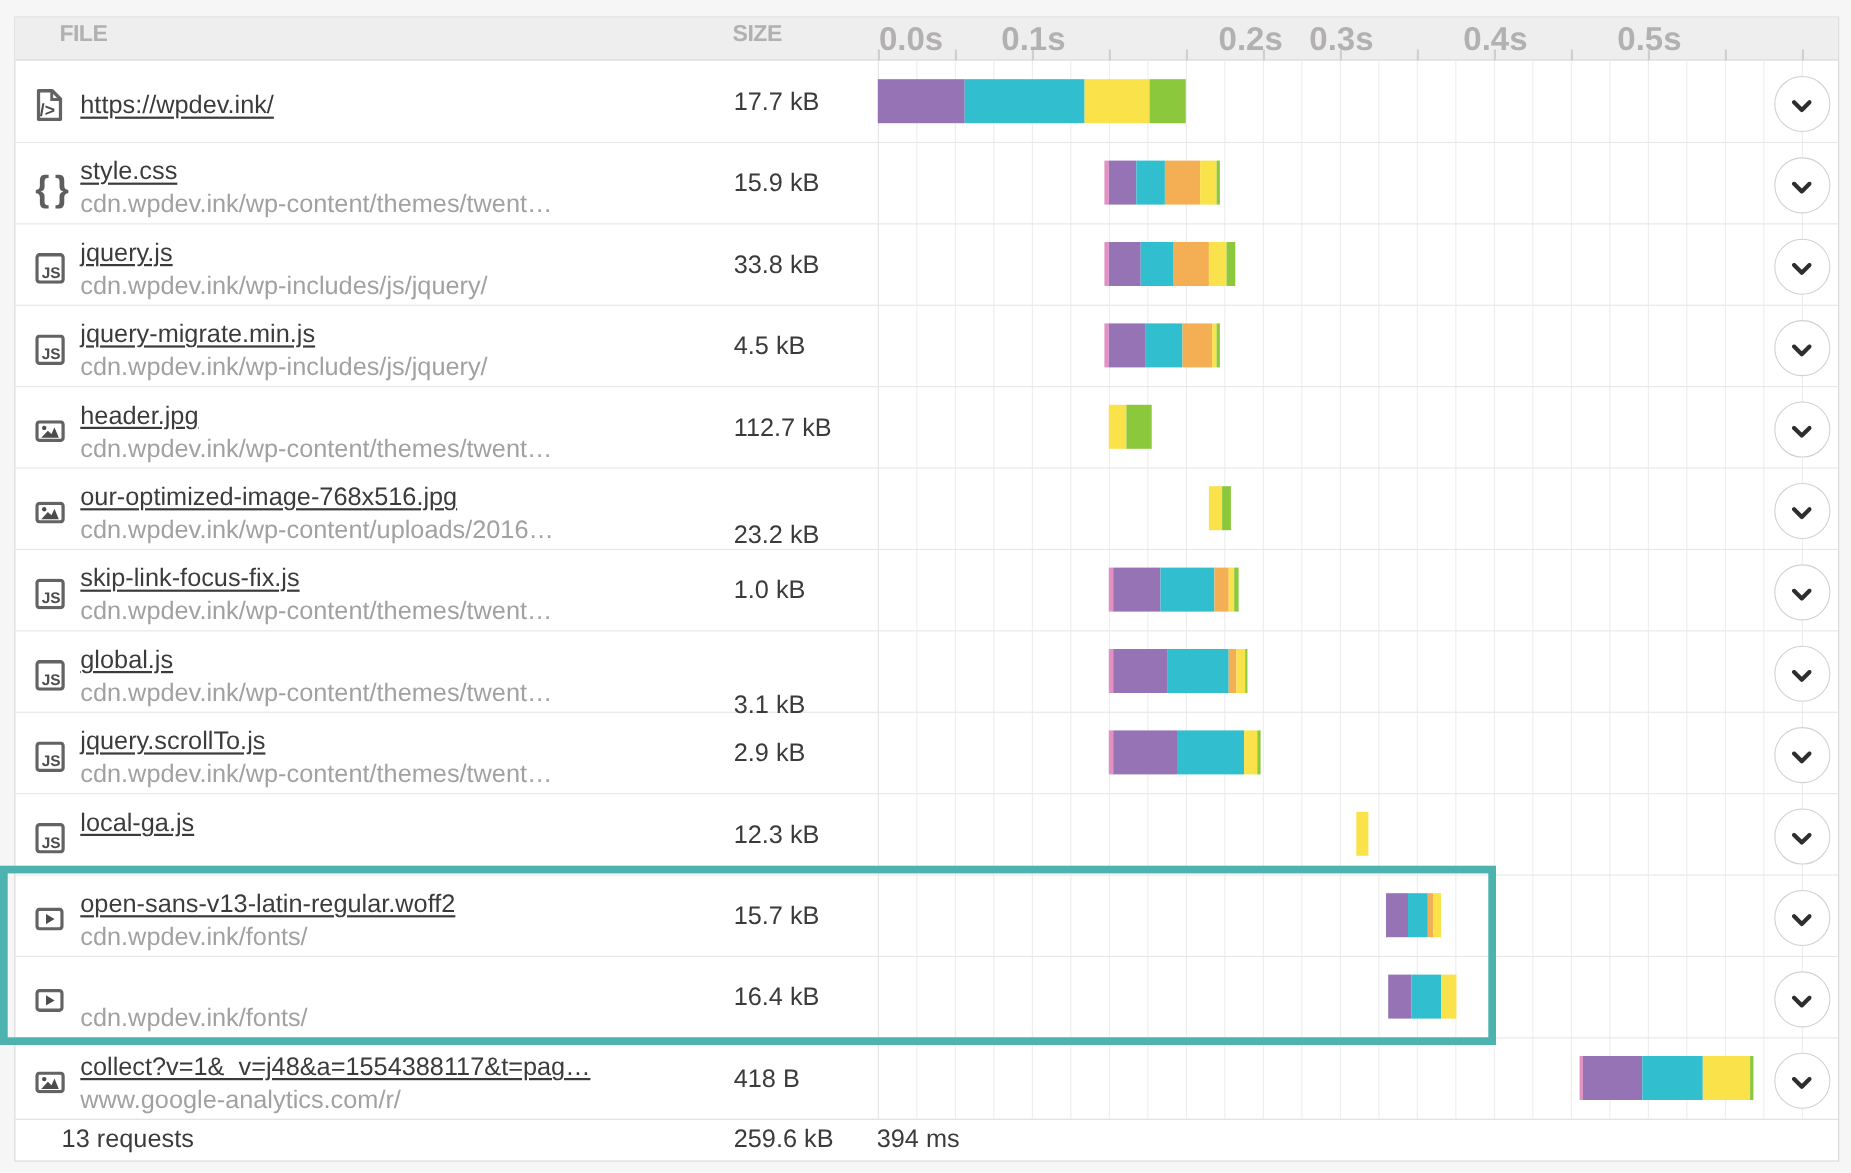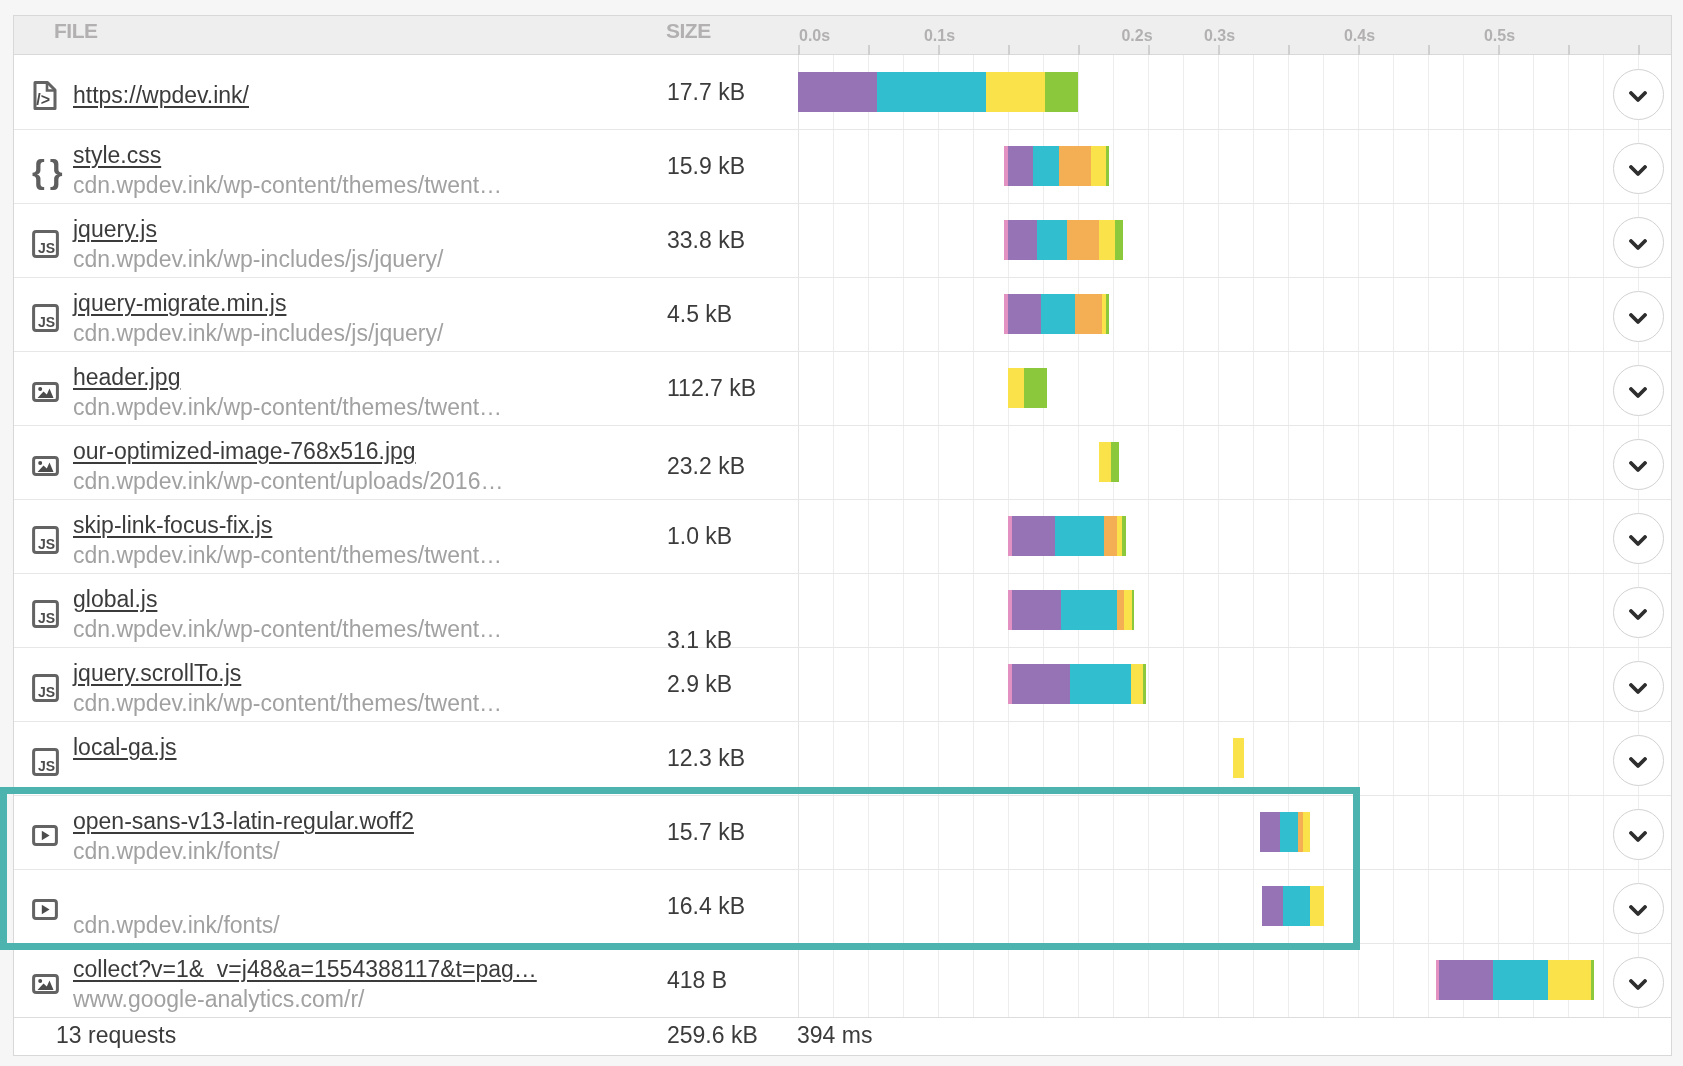--- a/index.html
+++ b/index.html
@@ -8,21 +8,21 @@
 .lnk{position:absolute;font-size:23px;color:#3b3b3b;line-height:24px;white-space:nowrap;
      text-decoration:underline;text-decoration-thickness:2px;text-underline-offset:3px;}
 .pth{position:absolute;font-size:23px;color:#a1a1a1;line-height:24px;white-space:nowrap;}
 .siz{position:absolute;font-size:23px;color:#3b3b3b;line-height:24px;white-space:nowrap;}
 .seg{position:absolute;height:40px;}
 .circ{position:absolute;width:51px;height:51px;border-radius:50%;background:#fff;border:1px solid #d2d2d2;box-sizing:border-box;}
 .tick{position:absolute;width:2px;background:#cfcfcf;}
 .grid{position:absolute;width:1px;background:#ededed;}
 .hsep{position:absolute;height:1px;background:#e7e7e7;}
 .tlab{position:absolute;font-size:21px;font-weight:bold;color:#b2b0b0;line-height:22px;white-space:nowrap;}
-.tbig{font-size:16px;}
+.tbig{font-size:30px;}
 .brc{font-size:33px;font-weight:bold;color:#5e5e5e;letter-spacing:5px;line-height:32px;}
 
 </style></head><body>
 <div class="stage">
 <div class="abs" style="left:13px;top:15px;width:1659px;height:1041px;background:#fff;border:1px solid #d8d8d8;box-sizing:border-box"></div>
 <div class="abs" style="left:14px;top:16px;width:1657px;height:39px;background:#eeeeee;border-bottom:1px solid #d9d9d9;box-sizing:border-box"></div>
 <div class="grid" style="left:798px;top:55px;height:962px;background:#e4e4e4"></div>
 <div class="grid" style="left:833px;top:55px;height:962px;background:#ededed"></div>
 <div class="grid" style="left:868px;top:55px;height:962px;background:#ededed"></div>
 <div class="grid" style="left:903px;top:55px;height:962px;background:#ededed"></div>
@@ -158,21 +158,21 @@
 <svg class="abs" style="left:1629px;top:387px" width="18" height="12" viewBox="0 0 18 12">
       <path d="M2 2 L9 9 L16 2" fill="none" stroke="#2e2e2e" stroke-width="3.8" stroke-linecap="round" stroke-linejoin="round"></path>
     </svg>
 <svg class="abs" style="left:31.5px;top:455.5px" width="27" height="20" viewBox="0 0 27 20">
       <rect x="1.6" y="1.6" width="23.8" height="16.8" rx="2.5" fill="none" stroke="#636363" stroke-width="3"></rect>
       <circle cx="8.2" cy="7" r="2" fill="#4c4c4c"></circle>
       <path d="M5.5 16 L11.5 9.5 L14.8 12.5 L17.5 6.5 L21.5 16 Z" fill="#4c4c4c"></path>
     </svg>
 <div class="lnk" style="left:73px;top:439px">our-optimized-image-768x516.jpg</div>
 <div class="pth" style="left:73px;top:469px">cdn.wpdev.ink/wp-content/uploads/2016…</div>
-<div class="siz" style="left:667px;top:454px">23.2 kB</div>
+<div class="siz" style="left:667px;top:474px">23.2 kB</div>
 <div class="seg" style="left:1099px;top:442px;width:12px;background:#fae24a"></div>
 <div class="seg" style="left:1111px;top:442px;width:8px;background:#8bc83c"></div>
 <div class="circ" style="left:1612.5px;top:439.3px"></div>
 <svg class="abs" style="left:1629px;top:461px" width="18" height="12" viewBox="0 0 18 12">
       <path d="M2 2 L9 9 L16 2" fill="none" stroke="#2e2e2e" stroke-width="3.8" stroke-linecap="round" stroke-linejoin="round"></path>
     </svg>
 <svg class="abs" style="left:31.5px;top:525.5px" width="27" height="28" viewBox="0 0 27 28">
       <rect x="1.6" y="1.6" width="23.8" height="24.8" rx="2.5" fill="none" stroke="#636363" stroke-width="3"></rect>
       <text x="5.9" y="22.6" font-family="Liberation Sans, sans-serif" font-size="14" font-weight="bold" fill="#4c4c4c">JS</text>
     </svg>

